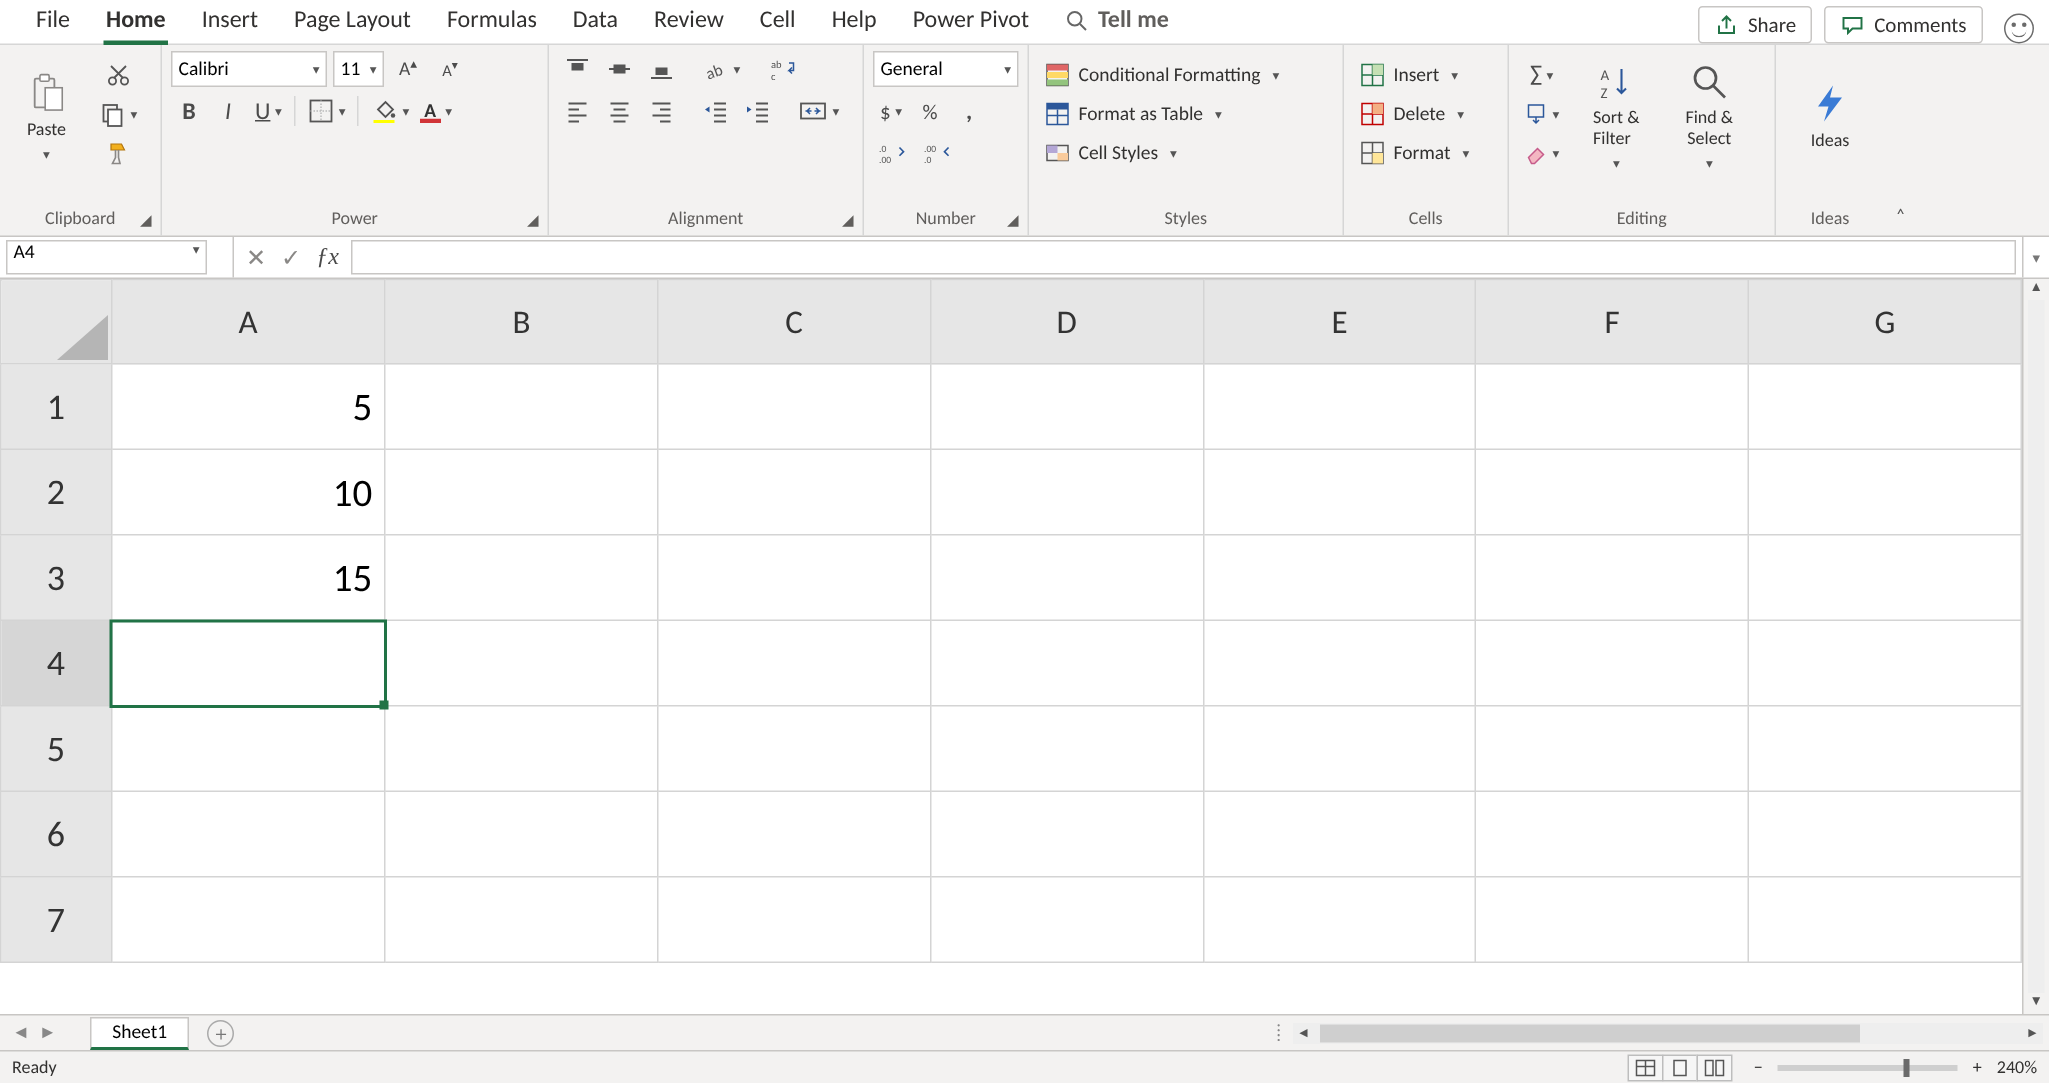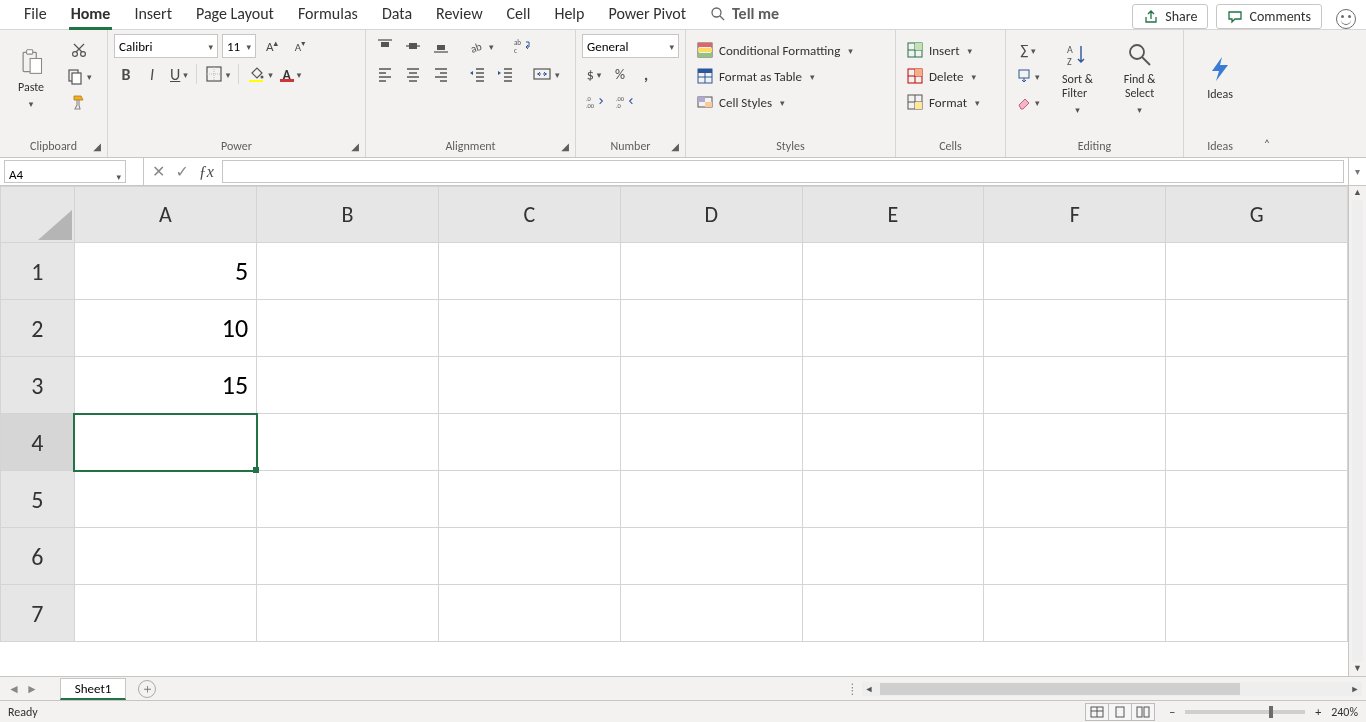--- a/index.html
+++ b/index.html
@@ -39,21 +39,21 @@
   .bigbtn { display:flex; flex-direction:column; align-items:center; justify-content:center; width:50px; height:88px; cursor:pointer; font-size:12px; color:var(--text); gap:4px; }
   .bigbtn .caret { font-size:9px; color:#555; }
   .bigbtn svg { width:28px; height:28px; }
   .input-like { height:24px; background:#fff; border:1px solid var(--border2); font-size:13px; padding:0 4px; display:flex; align-items:center; justify-content:space-between; }
   .dd { font-size:9px; color:#555; padding-left:3px; }
   .txtbtn { display:flex; align-items:center; gap:5px; font-size:13px; color:var(--text); height:24px; padding:0 4px; cursor:pointer; }
   .collapse-caret { width:22px; display:flex; align-items:flex-end; justify-content:center; color:#555; font-size:12px; padding-bottom:6px; cursor:pointer; }
 
   
   .fbar { height:28px; display:flex; align-items:stretch; border-bottom:1px solid var(--border2); background:#fff; }
-  .namebox { width:122px; border:1px solid var(--border2); margin:2px 0 2px 4px; display:flex; align-items:flex-end; justify-content:space-between; padding:0 4px; font-size:13px; background:#fff; }
+  .namebox { width:134px; border:1px solid var(--border2); margin:2px 0 2px 4px; display:flex; align-items:flex-start; justify-content:space-between; padding:0 4px; font-size:13px; background:#fff; }
   .fx-sep { width:18px; border-right:1px solid var(--border2); }
   .fx-btns { display:flex; align-items:center; gap:10px; padding:0 8px; color:#9c9c9c; }
   .fx-btns .fx { font-style:italic; font-family: "Cambria Math", serif; color:#4b4b4b; }
   .fx-input { flex:1; border:1px solid var(--border2); margin:2px 4px 2px 0; background:#fff; }
   .fbar .expand { width:18px; display:flex; align-items:center; justify-content:center; color:#777; font-size:10px; border-left:1px solid var(--border2); }
 
   
   .gridwrap { position:relative; height: calc(722px - 30px - 128px - 28px - 24px - 22px); display:flex; }
   .grid { flex:1; overflow:hidden; position:relative; }
   table.sheet { border-collapse:collapse; table-layout:fixed; }

